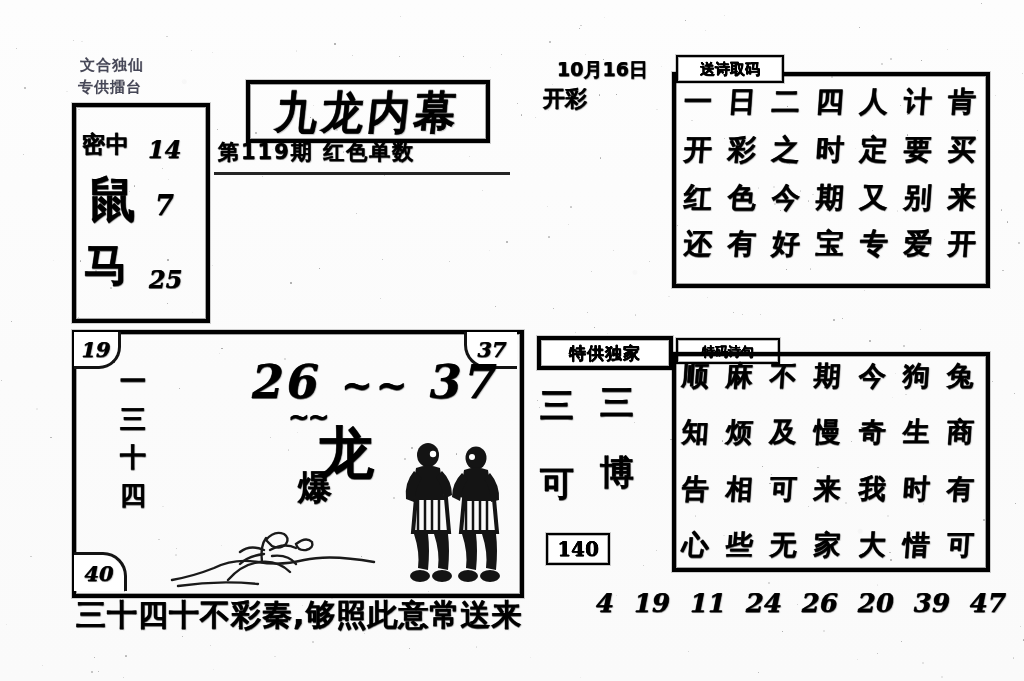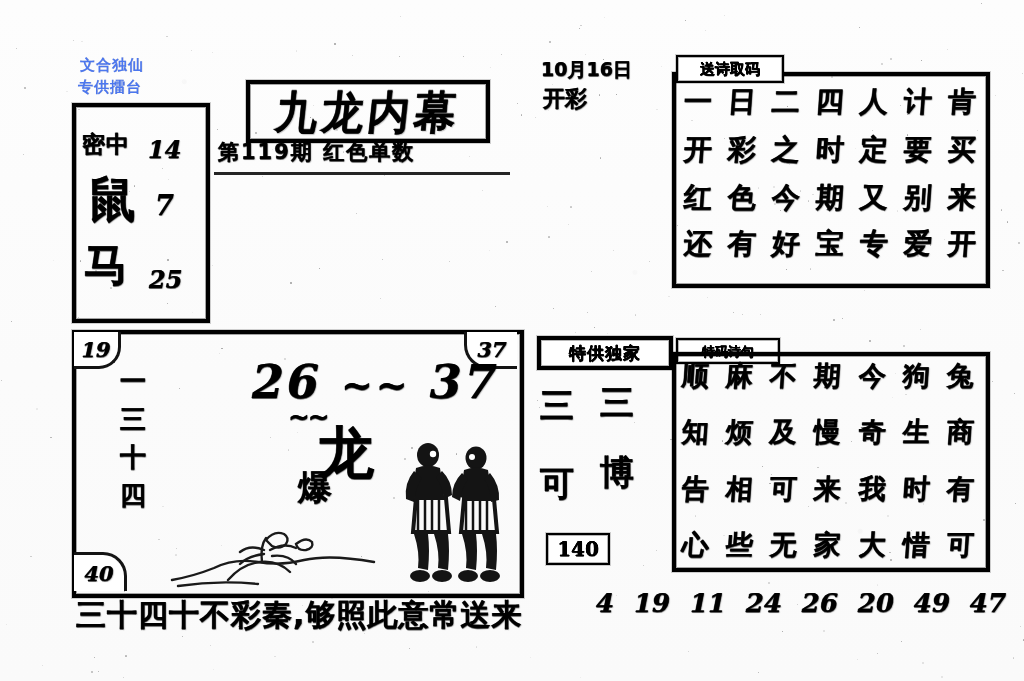--- a/index.html
+++ b/index.html
@@ -35,21 +35,21 @@
     
     text-shadow:
        0.5px 0 0 rgba(0,0,0,.55),
       -0.5px 0 0 rgba(0,0,0,.45),
        0 0.5px 0 rgba(0,0,0,.5),
        0 -0.5px 0 rgba(0,0,0,.35),
        1px 1px 1px rgba(0,0,0,.25);
     filter:contrast(155%);
   }
   .ink-light{
-    color:#1d4ed8;
+    color:#0f172a;
     text-shadow:0.4px 0.4px 0 rgba(0,0,0,.25);
     filter:contrast(120%);
     opacity:.72;
   }
   .num{
     font-family:"DejaVu Serif","Liberation Serif",serif;
     font-weight:700;
     font-style:italic;
     color:#0e0e0e;
   }
@@ -79,21 +79,21 @@
   #issue-line{
     left:218px;top:142px;width:300px;
     font-size:21px;letter-spacing:2px;
   }
   #issue-underline{
     left:214px;top:172px;width:296px;height:3px;background:#141414;
     filter:contrast(150%);opacity:.85;
   }
 
   
-  #date-text{left:541px;top:60px;font-size:19px;}
+  #date-text{left:557px;top:60px;font-size:19px;}
   #draw-text{left:543px;top:88px;font-size:22px;}
 
   
   #note1{left:80px;top:58px;font-size:15px;letter-spacing:1px;}
   #note2{left:78px;top:80px;font-size:15px;letter-spacing:1px;}
 
   
   #animal-box{left:72px;top:103px;width:130px;height:212px;}
   #animal-mizhong{left:82px;top:133px;font-size:23px;letter-spacing:1px;}
   #animal-rat{left:88px;top:175px;font-size:48px;}
@@ -652,15 +652,15 @@
   </div>
 </div>
 
 <div class="abs" id="numbers-row">
   <span class="num ink">4</span>
   <span class="num ink">19</span>
   <span class="num ink">11</span>
   <span class="num ink">24</span>
   <span class="num ink">26</span>
   <span class="num ink">20</span>
-  <span class="num ink">49</span>
+  <span class="num ink">39</span>
   <span class="num ink">47</span>
 </div>
 
 </body></html>

